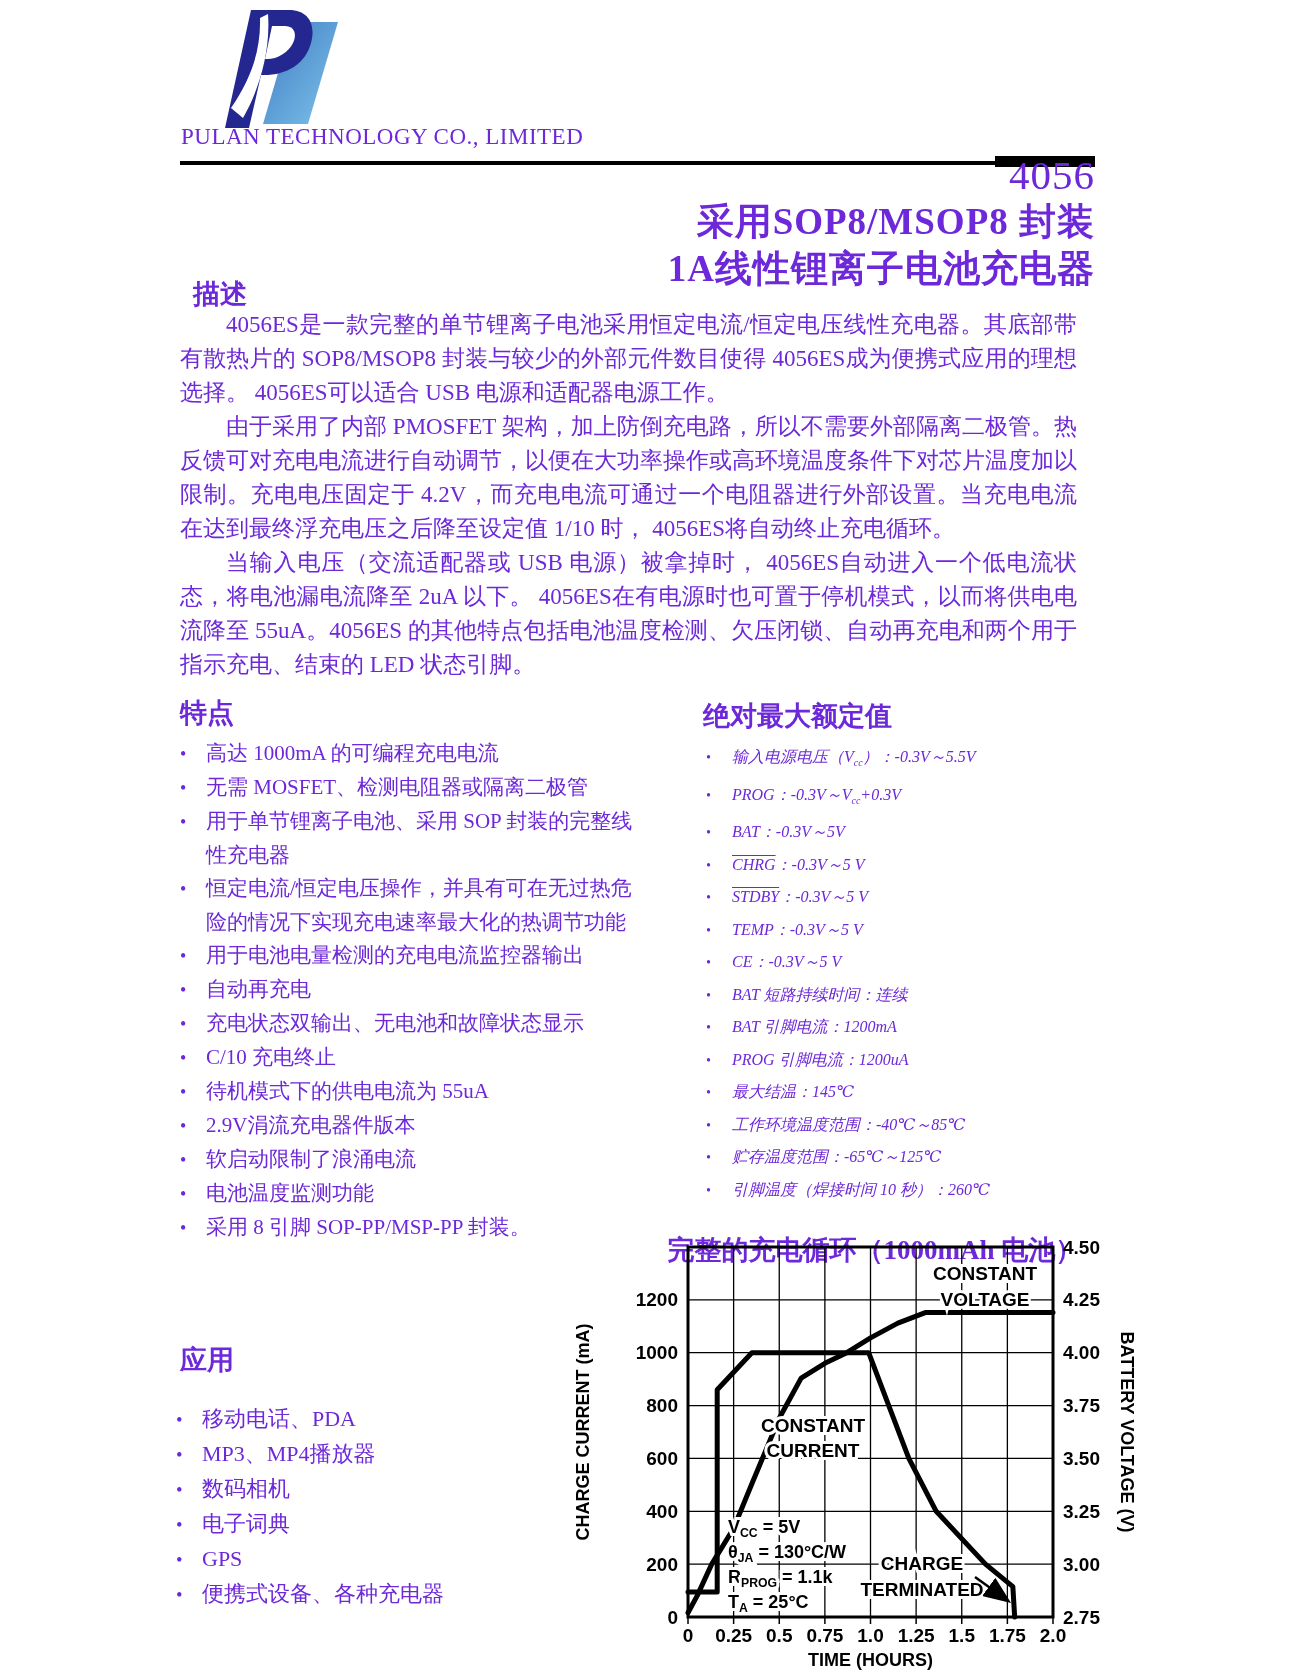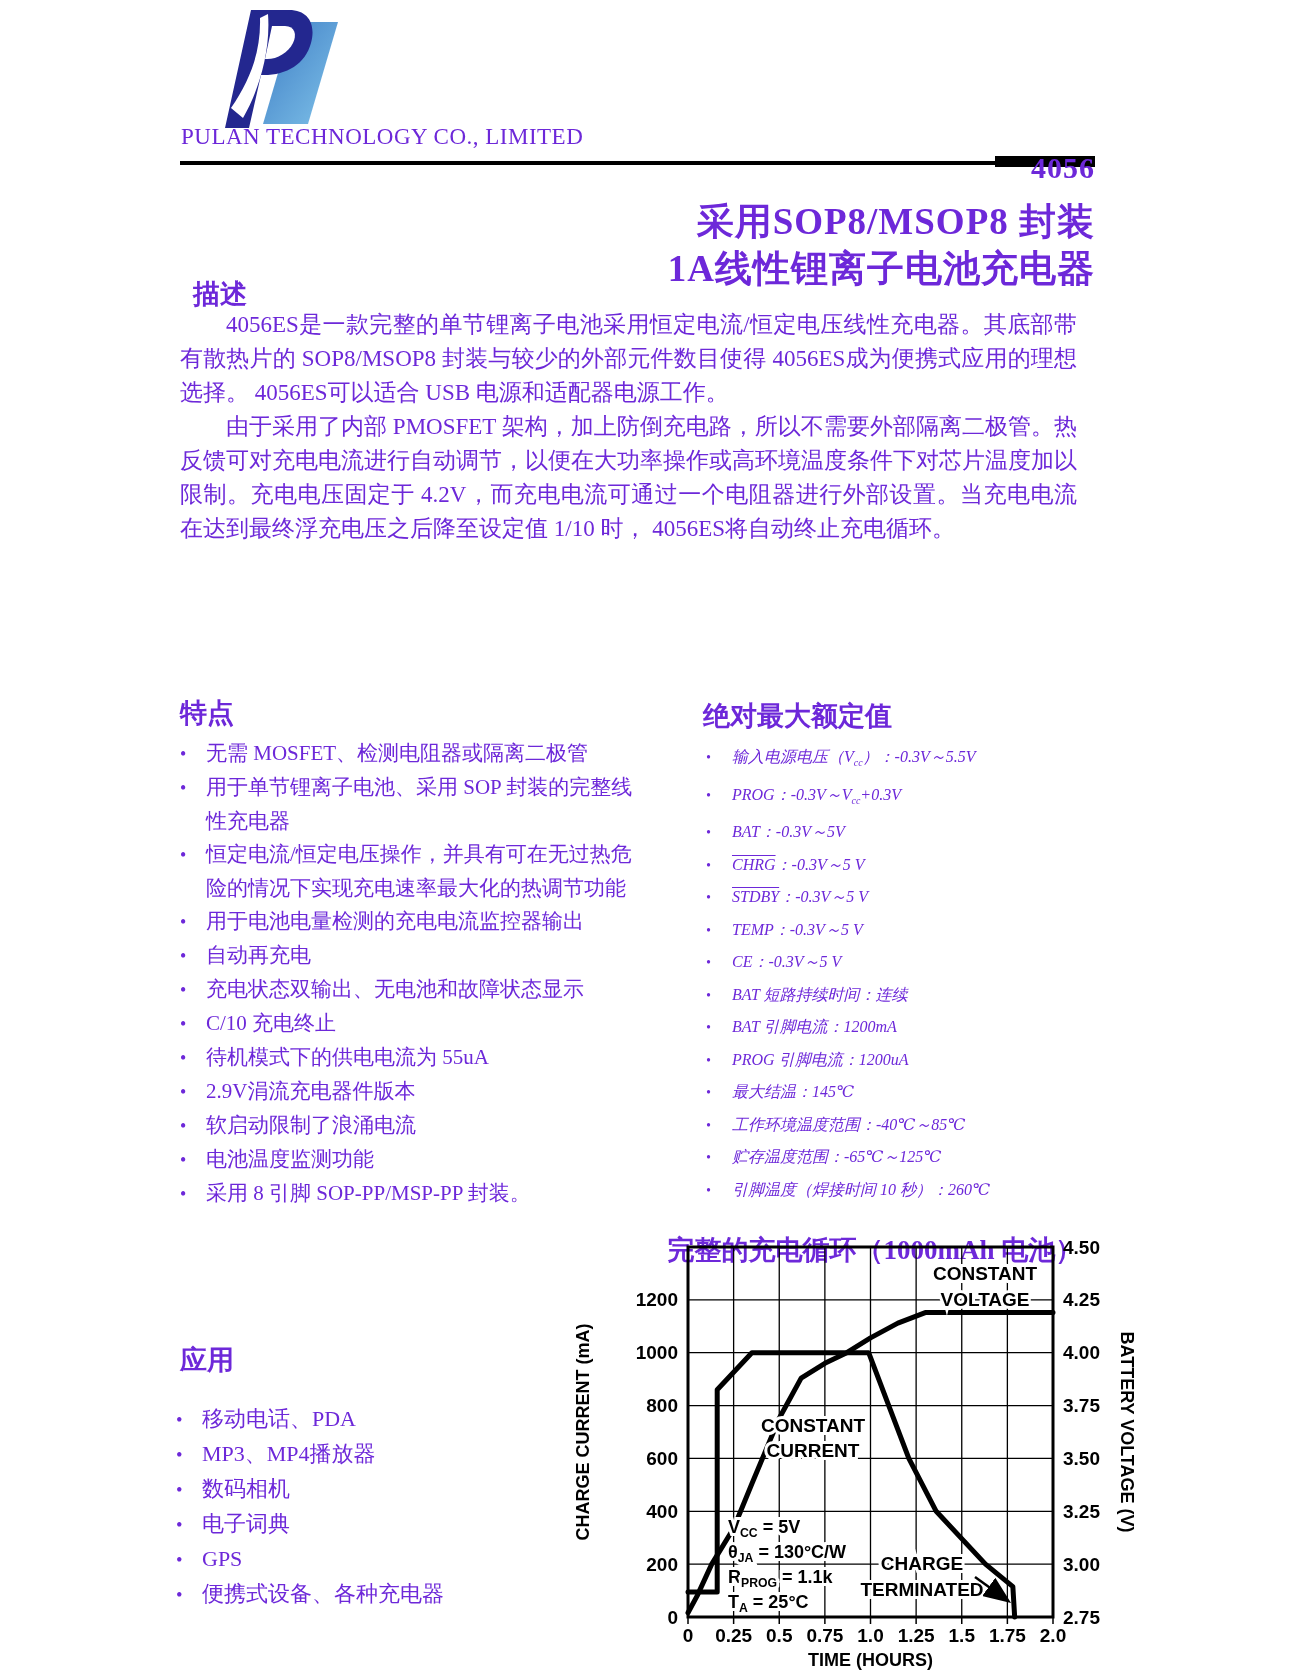--- a/index.html
+++ b/index.html
@@ -4,21 +4,21 @@
 <style>
   html,body{margin:0;padding:0;background:#ffffff;}
   .page{position:relative;width:1289px;height:1673px;background:#fff;overflow:hidden;
         font-family:"Liberation Serif","DejaVu Serif",serif;color:#6d28d9;}
   .abs{position:absolute;}
 
   
   .company{left:181px;top:124px;font-size:23px;letter-spacing:.5px;white-space:nowrap;}
   .rule-thin{left:180px;top:161px;width:915px;height:4px;background:#000;}
   .rule-thick{left:995px;top:156px;width:100px;height:11px;background:#000;}
-  .part-number{right:194px;top:151px;font-size:30px;font-weight:bold;letter-spacing:1px;}
+  .part-number{right:194px;top:151px;font-size:41px;font-weight:normal;letter-spacing:1px;}
   .doc-title1{right:194px;top:197px;font-size:37px;font-weight:bold;letter-spacing:1px;white-space:nowrap;}
   .doc-title2{right:194px;top:244px;font-size:37px;font-weight:bold;letter-spacing:1px;white-space:nowrap;}
 
   
   .h-cn{font-family:"Liberation Sans","DejaVu Sans",sans-serif;font-weight:bold;font-size:27px;white-space:nowrap;}
 
   
   .descr{left:180px;top:308px;width:897px;font-size:23px;line-height:34px;text-align:justify;}
   .descr p{margin:0;text-indent:2em;}
 
@@ -60,25 +60,27 @@
   <div class="abs rule-thin"></div>
   <div class="abs rule-thick"></div>
   <div class="abs part-number">4056</div>
   <div class="abs doc-title1">采用SOP8/MSOP8 封装</div>
   <div class="abs doc-title2">1A线性锂离子电池充电器</div>
 
   <div class="abs h-cn" style="left:193px;top:276px;">描述</div>
   <div class="abs descr">
     <p>4056ES是一款完整的单节锂离子电池采用恒定电流/恒定电压线性充电器。其底部带有散热片的 SOP8/MSOP8 封装与较少的外部元件数目使得 4056ES成为便携式应用的理想选择。 4056ES可以适合 USB 电源和适配器电源工作。</p>
     <p>由于采用了内部 PMOSFET 架构，加上防倒充电路，所以不需要外部隔离二极管。热反馈可对充电电流进行自动调节，以便在大功率操作或高环境温度条件下对芯片温度加以限制。充电电压固定于 4.2V，而充电电流可通过一个电阻器进行外部设置。当充电电流在达到最终浮充电压之后降至设定值 1/10 时， 4056ES将自动终止充电循环。</p>
+    <p>当输入电压（交流适配器或 USB 电源）被拿掉时， 4056ES自动进入一个低电流状态，将电池漏电流降至 2uA 以下。 4056ES在有电源时也可置于停机模式，以而将供电电流降至 55uA。4056ES 的其他特点包括电池温度检测、欠压闭锁、自动再充电和两个用于指示充电、结束的 LED 状态引脚。</p>
   </div>
 
   <div class="abs h-cn" style="left:180px;top:695px;">特点</div>
   <ul class="abs blist features">
 
+  <li><span>高达 1000mA 的可编程充电电流</span></li>
       <li><span>无需 MOSFET、检测电阻器或隔离二极管</span></li>
       <li><span>用于单节锂离子电池、采用 SOP 封装的完整线性充电器</span></li>
       <li><span>恒定电流/恒定电压操作，并具有可在无过热危险的情况下实现充电速率最大化的热调节功能</span></li>
       <li><span>用于电池电量检测的充电电流监控器输出</span></li>
       <li><span>自动再充电</span></li>
       <li><span>充电状态双输出、无电池和故障状态显示</span></li>
       <li><span>C/10 充电终止</span></li>
       <li><span>待机模式下的供电电流为 55uA</span></li>
       <li><span>2.9V涓流充电器件版本</span></li>
       <li><span>软启动限制了浪涌电流</span></li>

